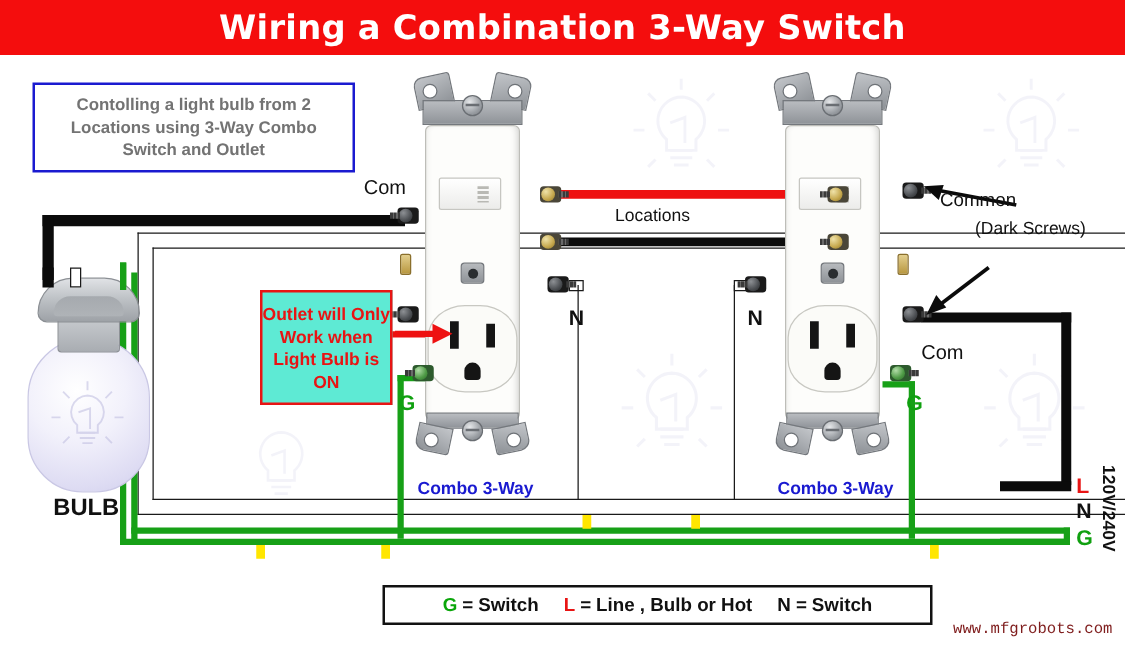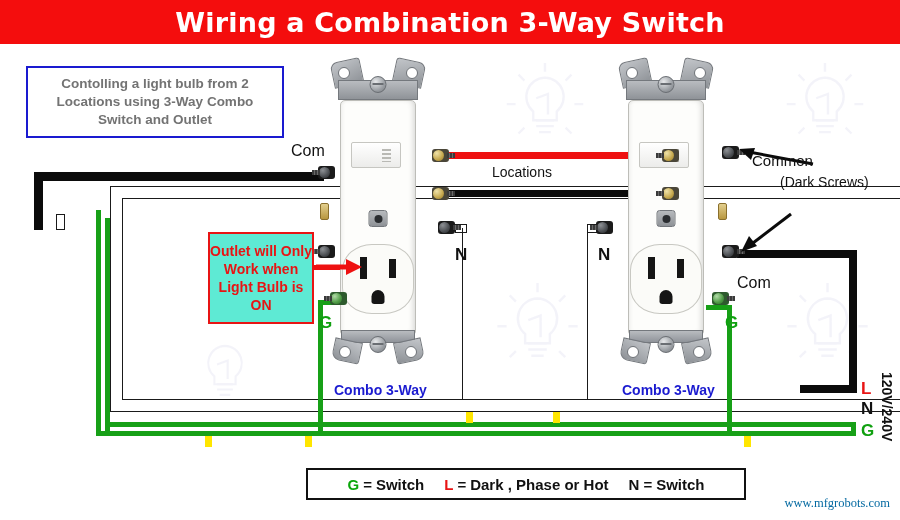--- a/index.html
+++ b/index.html
@@ -28,22 +28,22 @@
   .legendbox{position:absolute;left:306px;top:468px;width:440px;height:32px;
     border:2.5px solid #111;background:#fff;box-sizing:border-box;
     display:flex;align-items:center;justify-content:center;gap:20px;
     font-size:15px;font-weight:bold;color:#111;}
   .lg{display:inline-flex;align-items:baseline;gap:4px;white-space:nowrap;}
   .lg .k{font-weight:bold;}
   .k-g{color:#0aa60a;} .k-l{color:#e81414;} .k-n{color:#111;}
 
   .weburl{position:absolute;left:0;top:448px;width:900px;text-align:center;
     color:#c9c9cf;font-size:13.5px;letter-spacing:1px;font-weight:normal;}
-  .mfg{position:absolute;right:10px;top:496px;font-family:Liberation Serif, serif;
-    font-size:12.5px;color:#0369a1;}
+  .mfg{position:absolute;right:10px;top:496px;font-family:Liberation Mono, monospace;
+    font-size:12.5px;color:#7f1d1d;}
 
   
   .w{position:absolute;}
   .black{background:#0b0b0b;}
   .red{background:#ee1111;}
   .green{background:#17a017;}
   .whitew{background:#ffffff;border:1.3px solid #1a1a1a;box-sizing:border-box;}
 
   
   .device{position:absolute;width:96px;}
@@ -235,20 +235,34 @@
 
   <div class="w black" style="left:737px;top:250px;width:120px;height:8px;"></div>
   <div class="w black" style="left:849px;top:250px;width:8px;height:138px;"></div>
   <div class="w black" style="left:800px;top:385px;width:57px;height:8px;"></div>
 
   <div class="w whitew" style="left:455px;top:224px;width:12px;height:9px;"></div>
   <div class="w whitew" style="left:587px;top:224px;width:12px;height:9px;"></div>
   <div class="w frame" style="left:459px;top:228px;width:4px;height:172px;border-left:none;border-top:none;border-bottom:none;"></div>
   <div class="w frame" style="left:587px;top:228px;width:4px;height:172px;border-right:none;border-top:none;border-bottom:none;"></div>
 
+  <div class="bulb-wrap">
+    <div class="bulb-glass"></div>
+    <svg class="filament" viewBox="0 0 60 68">
+      <g fill="none" stroke="#b9b7dd" stroke-width="1.5">
+        <path d="M30 14a13 13 0 0 0-8 23v6h16v-6a13 13 0 0 0-8-23z"></path>
+        <path d="M24 43h12M24 47h12M26 51h8"></path>
+        <path d="M30 3v7M11 11l5 5M49 11l-5 5M2 31h7M51 31h7M11 51l5-5M49 51l-5-5"></path>
+        <path d="M23 27l9-3v16"></path>
+      </g>
+    </svg>
+    <div class="bulb-neck"></div>
+    <div class="bulb-cap"></div>
+    <div class="bulb-label">BULB</div>
+  </div>
 
   <div class="w black" style="left:34px;top:214px;width:9px;height:16px;"></div>
   <div class="w whitew" style="left:56px;top:214px;width:9px;height:16px;"></div>
   <div class="w green" style="left:96px;top:210px;width:5px;height:22px;"></div>
 
   <div class="device" style="left:330px;top:58px;height:330px;">
     <div class="strap">
       <div class="ear earL"></div>
       <div class="ear earR"></div>
       <div class="hole holeL"></div>
@@ -396,21 +410,21 @@
 
   <div class="legendbox">
     <span class="lg">
       <span class="k k-g">G</span>
       <span>=</span>
       <span>Switch</span>
     </span>
     <span class="lg">
       <span class="k k-l">L</span>
       <span>=</span>
-      <span>Dark , Phase or Hot</span>
+      <span>Line , Bulb or Hot</span>
     </span>
     <span class="lg">
       <span class="k k-n">N</span>
       <span>=</span>
       <span>Switch</span>
     </span>
   </div>
 
   <div class="mfg">www.mfgrobots.com</div>
 

